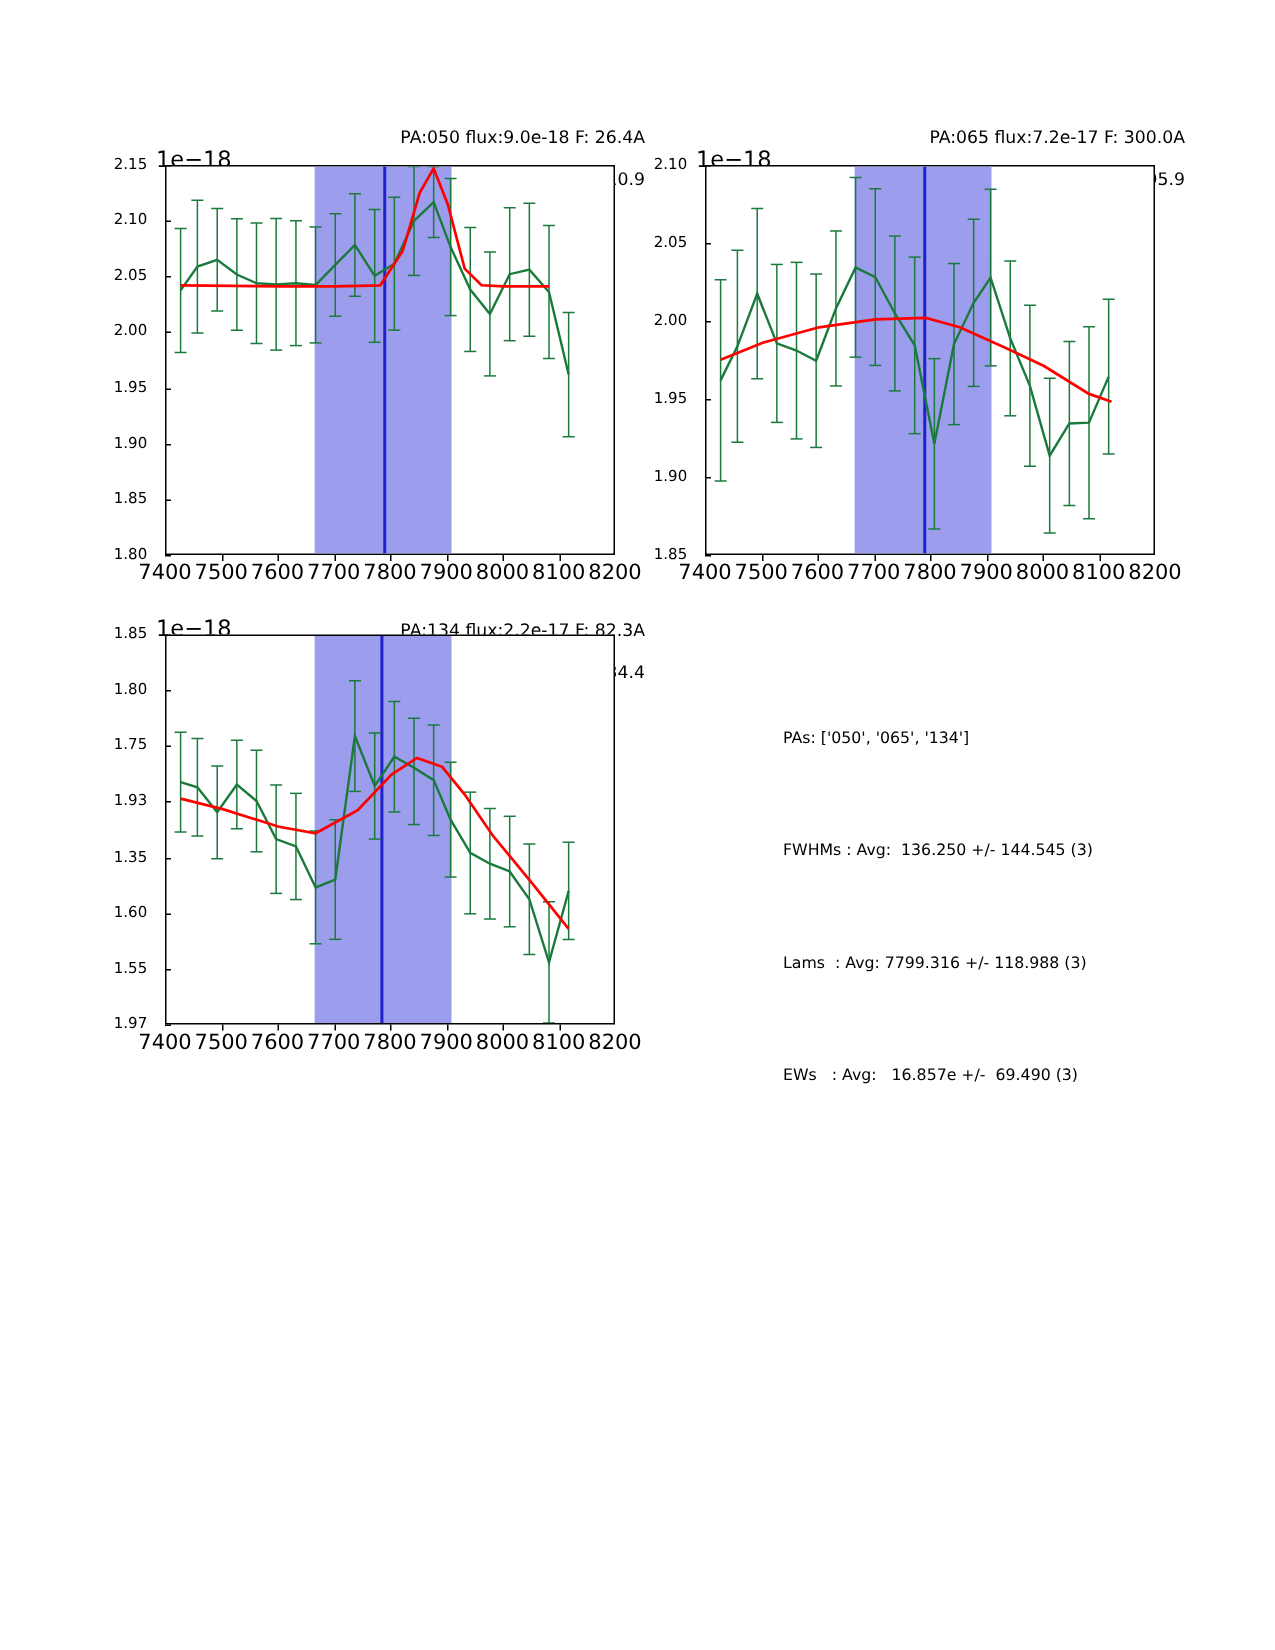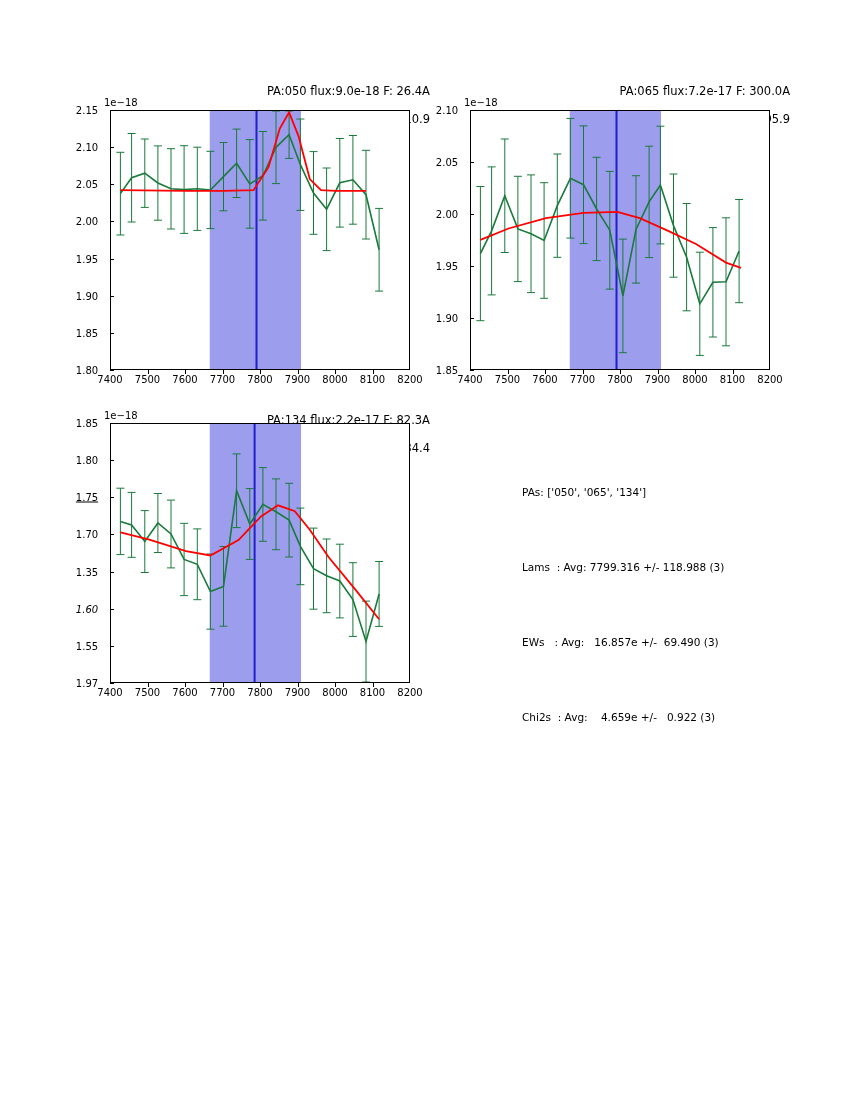--- a/index.html
+++ b/index.html
@@ -7,31 +7,31 @@
     width:850px;height:1100px;background:#ffffff;
     font-family:"DejaVu Sans", sans-serif;
     position:relative;overflow:hidden;
   }
   .panel{position:absolute;}
   .plot-title{
     position:absolute;width:100%;text-align:right;
     font-size:11.5px;color:#000;line-height:14px;white-space:pre;
   }
   .exp-label{
-    position:absolute;font-size:10px;color:#000;
+    position:absolute;font-size:15px;color:#000;
   }
   .axes-box{
     position:absolute;border:1px solid #000;background:#ffffff;box-sizing:border-box;
   }
   .tick-label-y{
     position:absolute;font-size:10px;color:#000;text-align:center;
     transform:translateY(-50%);
   }
   .tick-label-x{
-    position:absolute;font-size:10px;color:#000;text-align:left;
+    position:absolute;font-size:14px;color:#000;text-align:left;
     transform:translateX(-50%);
   }
   .tickmark-y{position:absolute;height:1px;background:#000;width:4px;}
   .tickmark-x{position:absolute;width:1px;background:#000;height:4px;}
   .summary{
     position:absolute;font-size:10.5px;color:#000;line-height:25px;white-space:pre;
   }
   svg{display:block;}
 </style>
 </head>
@@ -346,24 +346,24 @@
           <line x1="264.1" y1="137.5" x2="272.1" y2="137.5"></line>
           <line x1="264.1" y1="202.4" x2="272.1" y2="202.4"></line>
       </g>
       <polyline fill="none" stroke="#1a7a3c" stroke-width="1.6" points="9.4,97.4 20.6,100.9 33.8,117.5 46.9,99.0 60.0,110.0 73.1,135.4 86.3,140.3 99.4,167.6 112.5,162.4 125.6,66.7 138.8,100.0 151.9,80.4 165.0,87.8 178.1,96.1 189.4,122.4 202.5,144.6 215.6,151.8 228.8,157.0 241.9,175.5 255.0,217.5 268.1,170.0"></polyline>
       <polyline fill="none" stroke="#ff0000" stroke-width="1.8" points="9.4,108.4 37.5,115.4 75.0,127.2 99.4,131.5 127.5,116.1 150.0,92.4 167.0,81.3 183.8,87.2 198.8,105.7 217.5,133.0 243.8,164.9 268.1,195.3"></polyline>
     </svg>
   </div>
 
   <div class="tick-label-y" style="left:8px;top:300px;width:38px;">1.97</div>
   <div class="tick-label-y" style="left:8px;top:262.9px;width:38px;">1.55</div>
-  <div class="tick-label-y" style="left:8px;top:225.7px;width:38px;font-style:italic;">1.60</div>
+  <div class="tick-label-y" style="left:8px;top:225.7px;width:38px;">1.60</div>
   <div class="tick-label-y" style="left:8px;top:188.6px;width:38px;">1.35</div>
-  <div class="tick-label-y" style="left:8px;top:151.4px;width:38px;">1.70</div>
-  <div class="tick-label-y" style="left:8px;top:114.3px;width:38px;text-decoration:underline;">1.75</div>
+  <div class="tick-label-y" style="left:8px;top:151.4px;width:38px;">1.93</div>
+  <div class="tick-label-y" style="left:8px;top:114.3px;width:38px;">1.75</div>
   <div class="tick-label-y" style="left:8px;top:77.1px;width:38px;">1.80</div>
   <div class="tick-label-y" style="left:8px;top:40px;width:38px;">1.85</div>
   <div class="tickmark-y" style="left:50px;top:300px;"></div>
   <div class="tickmark-y" style="left:50px;top:262.9px;"></div>
   <div class="tickmark-y" style="left:50px;top:225.7px;"></div>
   <div class="tickmark-y" style="left:50px;top:188.6px;"></div>
   <div class="tickmark-y" style="left:50px;top:151.4px;"></div>
   <div class="tickmark-y" style="left:50px;top:114.3px;"></div>
   <div class="tickmark-y" style="left:50px;top:77.1px;"></div>
   <div class="tickmark-y" style="left:50px;top:40px;"></div>
@@ -380,16 +380,16 @@
   <div class="tickmark-x" style="left:125px;top:300px;"></div>
   <div class="tickmark-x" style="left:162.5px;top:300px;"></div>
   <div class="tickmark-x" style="left:200px;top:300px;"></div>
   <div class="tickmark-x" style="left:237.5px;top:300px;"></div>
   <div class="tickmark-x" style="left:275px;top:300px;"></div>
   <div class="tickmark-x" style="left:312.5px;top:300px;"></div>
 </div>
 
 <div class="summary" style="left:522px;top:430px;width:300px;">
   <div>PAs: ['050', '065', '134']</div>
+  <div>FWHMs : Avg:  136.250 +/- 144.545 (3)</div>
   <div>Lams  : Avg: 7799.316 +/- 118.988 (3)</div>
   <div>EWs   : Avg:   16.857e +/-  69.490 (3)</div>
-  <div>Chi2s  : Avg:    4.659e +/-   0.922 (3)</div>
 </div>
 
 </body></html>

